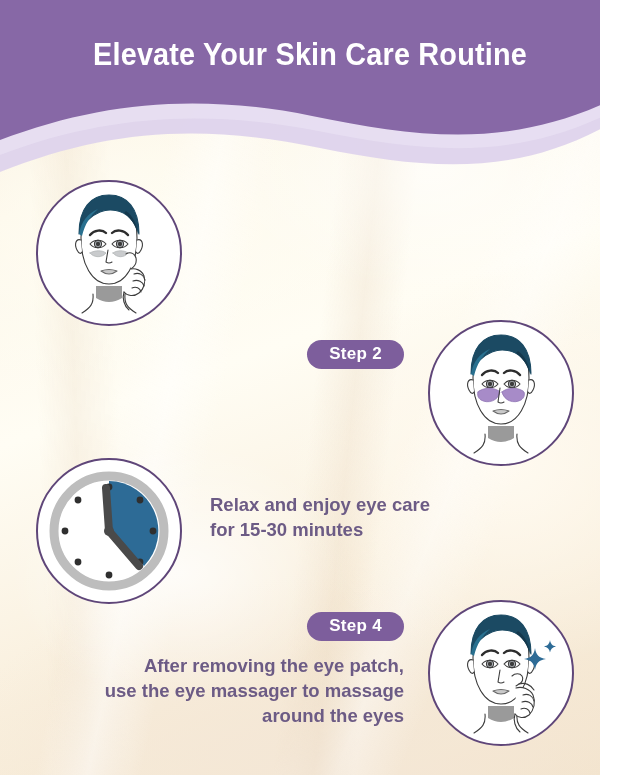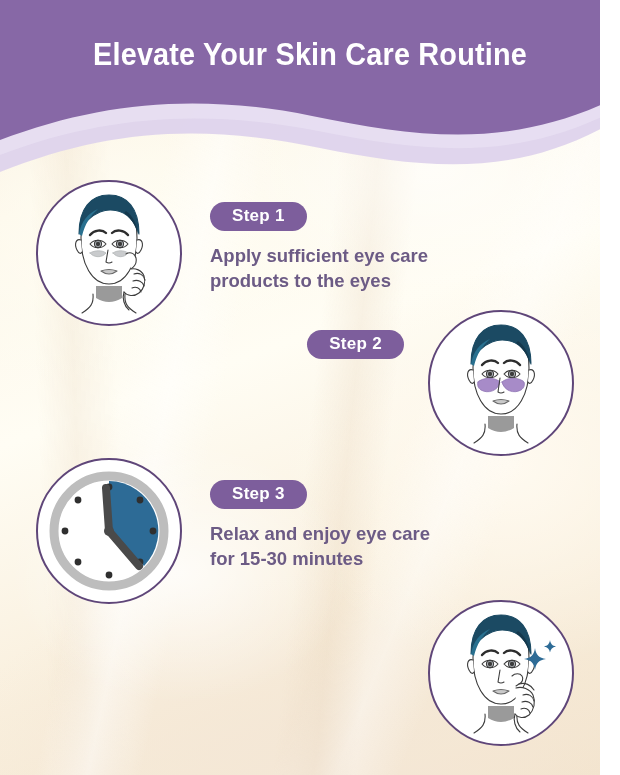--- a/index.html
+++ b/index.html
@@ -118,21 +118,21 @@
     font-weight: bold;
     line-height: 1.35;
     font-family: "Liberation Sans", sans-serif;
     white-space: pre-line;
   }
 
   
   #step-1 { left: 36px;  top: 180px; }
   #step-1 .textblock { margin-left: 28px; padding-top: 22px; text-align: left; }
 
-  #step-2 { right: 26px; top: 310px; }
+  #step-2 { right: 26px; top: 320px; }
   #step-2 .textblock { margin-right: 24px; padding-top: 20px; text-align: right; }
 
   #step-3 { left: 36px;  top: 458px; }
   #step-3 .textblock { margin-left: 28px; padding-top: 22px; text-align: left; }
 
   #step-4 { right: 26px; top: 600px; }
   #step-4 .textblock { margin-right: 24px; padding-top: 12px; text-align: right; }
 
   .pill-wrap { display: block; }
 </style>
@@ -190,25 +190,20 @@
           <path d="M63,89 Q71,86 79,89 Q71,95 63,89 Z" fill="#c9c9c9" stroke="#6a6a6a"></path>
 
           <path d="M88,72 C93,69 97,72 98,76 C99,81 96,85 93,87" fill="#ffffff"></path>
           <path d="M93,87 C97,86 104,88 106,94 C108,100 106,107 101,111 C96,115 89,114 86,110" fill="#ffffff"></path>
           <path d="M96,92 C101,90 106,93 107,98"></path>
           <path d="M95,99 C100,97 105,100 106,104"></path>
           <path d="M94,106 C98,104 102,106 103,110"></path>
           <path d="M86,110 C84,116 86,124 91,128"></path>
         </g>
       </svg>
-    </div>
-    <div class="textblock">
-      <span class="pill-wrap"><span class="pill">Step 1</span></span>
-      <div class="desc">Apply sufficient eye care
-products to the eyes</div>
     </div>
   </div>
 
   <div class="step step-row-right" id="step-2">
     <div class="circle">
       <svg width="142" height="142" viewBox="0 0 142 142">
         <g stroke="#3d3d3d" stroke-width="1.1" fill="none" stroke-linecap="round" stroke-linejoin="round">
           <path d="M55,112 C56,122 52,126 44,131 M87,112 C86,122 90,126 98,131" fill="#fff"></path>
           <path d="M58,104 L58,116 Q71,124 84,116 L84,104 Z" fill="#9a9a9a" stroke="none"></path>
           <path d="M43,56 C43,30 52,18 71,18 C90,18 99,30 99,56 C99,82 88,102 71,102 C54,102 43,82 43,56 Z" fill="#ffffff"></path>
@@ -255,21 +250,20 @@
         <circle cx="40" cy="102" r="3.4" fill="#2f2f2f"></circle>
         <circle cx="27" cy="71" r="3.4" fill="#2f2f2f"></circle>
         <circle cx="40" cy="40" r="3.4" fill="#2f2f2f"></circle>
 
         <path d="M71,71 L68,28" stroke="#4a4a4a" stroke-width="8" stroke-linecap="round" fill="none"></path>
         <path d="M71,71 L101,106" stroke="#4a4a4a" stroke-width="8" stroke-linecap="round" fill="none"></path>
         <circle cx="71" cy="71" r="5" fill="#4a4a4a"></circle>
       </svg>
     </div>
     <div class="textblock">
-      <span class="pill-wrap"><span class="pill">Step 3</span></span>
       <div class="desc">Relax and enjoy eye care
 for 15-30 minutes</div>
     </div>
   </div>
 
   <div class="step step-row-right" id="step-4">
     <div class="circle">
       <svg width="142" height="142" viewBox="0 0 142 142">
         <g stroke="#3d3d3d" stroke-width="1.1" fill="none" stroke-linecap="round" stroke-linejoin="round">
           <path d="M55,112 C56,122 52,126 44,131 M87,112 C86,122 90,126 98,131" fill="#fff"></path>
@@ -300,15 +294,21 @@
           <path d="M91,107 C95,105 99,107 100,111"></path>
           <path d="M85,112 C83,118 85,126 90,130"></path>
         </g>
 
         <g fill="#2d6b96" stroke="none">
           <path d="M105,46 C106,53 109,56 116,57 C109,58 106,61 105,68 C104,61 101,58 94,57 C101,56 104,53 105,46 Z"></path>
           <path d="M120,38 C120.6,42 122.4,43.8 126,44.4 C122.4,45 120.6,46.8 120,50.4 C119.4,46.8 117.6,45 114,44.4 C117.6,43.8 119.4,42 120,38 Z"></path>
         </g>
       </svg>
     </div>
+    <div class="textblock">
+      <span class="pill-wrap"><span class="pill">Step 4</span></span>
+      <div class="desc">After removing the eye patch,
+use the eye massager to massage
+around the eyes</div>
+    </div>
   </div>
 
 </div>
 
 </body></html>

